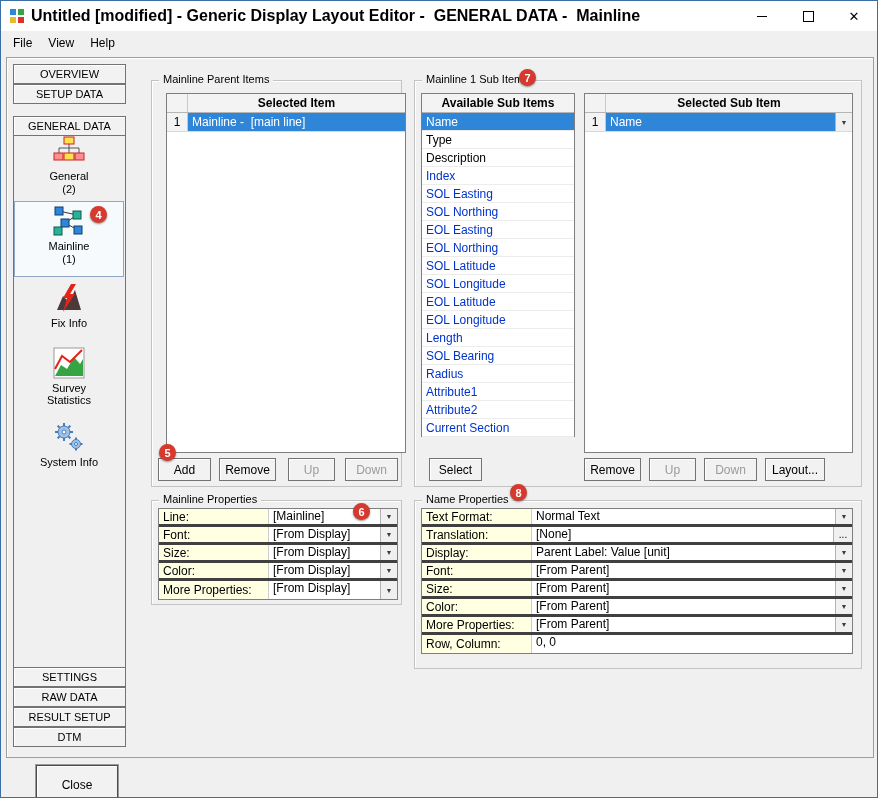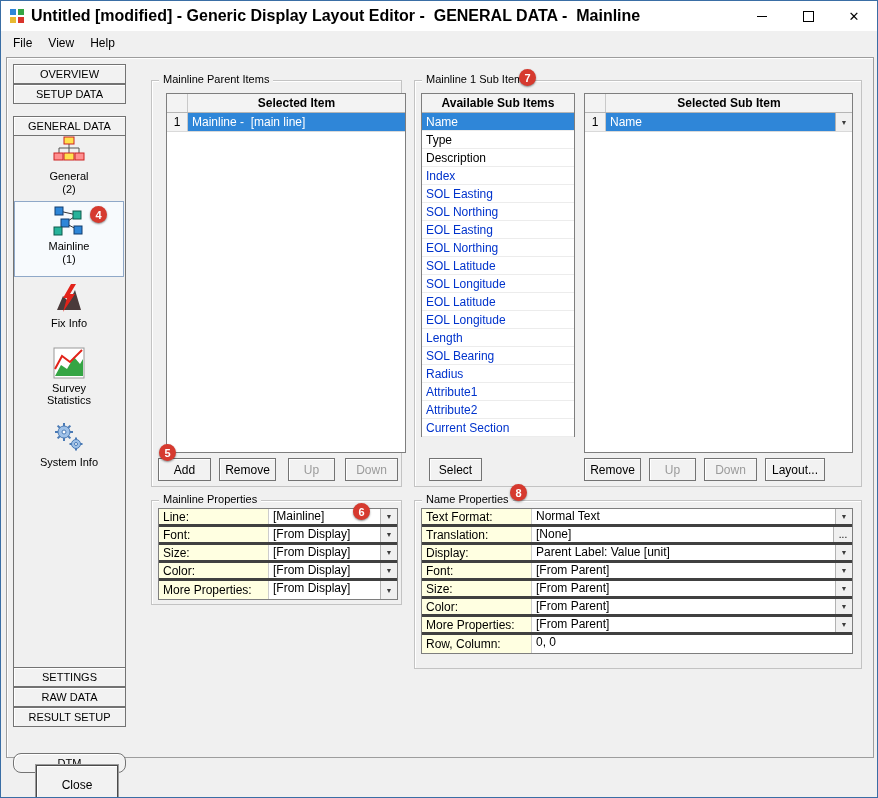--- a/index.html
+++ b/index.html
@@ -182,21 +182,21 @@
           </g>
         </g>
       </svg>
     </span>
     <span class="nav-label">System Info</span>
   </div>
 
   <div class="btn side-btn" style="top:666px;">SETTINGS</div>
   <div class="btn side-btn" style="top:686px;">RAW DATA</div>
   <div class="btn side-btn" style="top:706px;">RESULT SETUP</div>
-  <div class="btn side-btn" style="top:752px;border-radius:8px;">DTM</div>
+  <div class="btn side-btn" style="top:726px;">DTM</div>
 
   <div class="groupbox" style="left:150px;top:79px;width:251px;height:407px;">
     <span class="gb-title">Mainline Parent Items</span>
   </div>
   <div class="table" style="left:157px;top:92px;width:240px;height:360px;margin-left:8px;">
     <div class="t-head">
       <div class="num-h"></div>
       <div class="t-title">Selected Item</div>
     </div>
     <div class="t-row">

